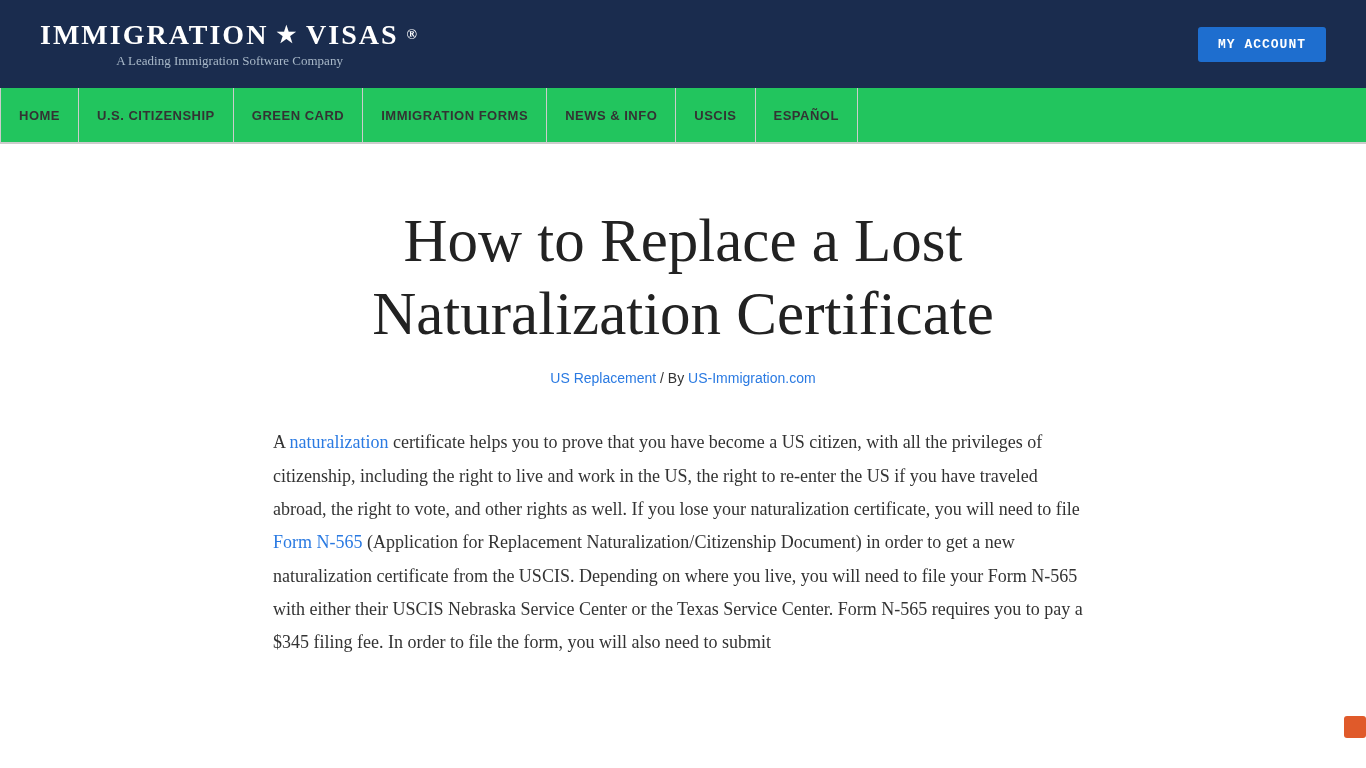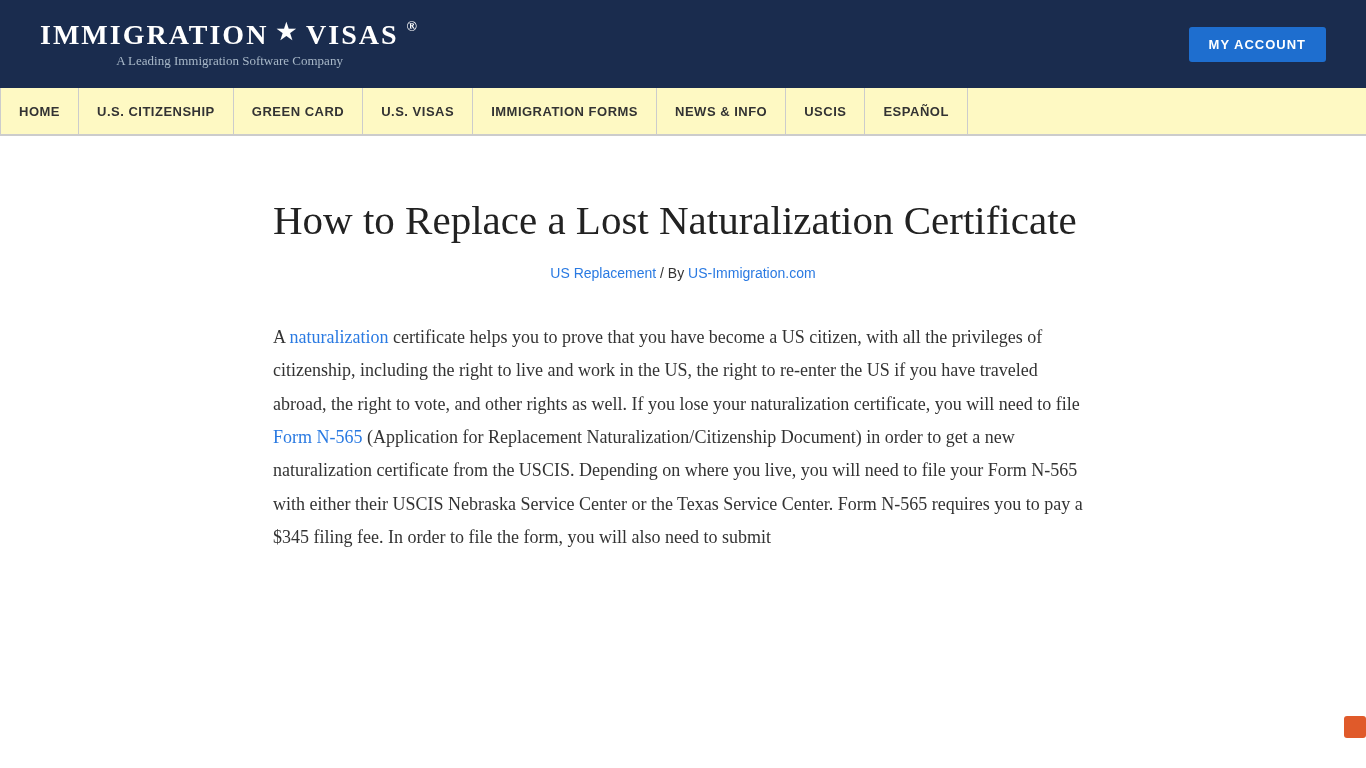--- a/index.html
+++ b/index.html
@@ -33,21 +33,21 @@
       align-items: center;
     }
 
     #logo-text {
       font-family: 'Times New Roman', serif;
       color: #fff;
       font-size: 28px;
       font-weight: bold;
       letter-spacing: 2px;
       display: flex;
-      align-items: flex-start;
+      align-items: center;
       gap: 8px;
     }
 
     #logo-star {
       color: #fff;
       font-size: 22px;
     }
 
     #logo-registered {
       font-size: 14px;
@@ -63,31 +63,31 @@
     #my-account-btn {
       background-color: #1e6ecf;
       color: #fff;
       border: none;
       padding: 10px 20px;
       font-size: 13px;
       font-weight: bold;
       letter-spacing: 1px;
       cursor: pointer;
       border-radius: 3px;
-      font-family: Liberation Sans, sans-serif;
+      font-family: Liberation Mono, monospace;
       text-align: center;
     }
 
     
     #nav {
-      background-color: #fef9c3;
+      background-color: #22c55e;
       border-bottom: 2px solid #ccc;
       display: flex;
       align-items: stretch;
-      height: 48px;
+      height: 56px;
     }
 
     .nav-item {
       display: flex;
       align-items: center;
       justify-content: center;
       padding: 0 18px;
       font-family: Arial, sans-serif;
       font-size: 13px;
       font-weight: bold;
@@ -106,24 +106,24 @@
 
     
     #main-content {
       max-width: 900px;
       margin: 0 auto;
       padding: 60px 40px 40px 40px;
     }
 
     #article-title {
       font-family: 'Palatino Linotype', Palatino, Georgia, serif;
-      font-size: 41px;
+      font-size: 61px;
       font-weight: normal;
       color: #222;
-      text-align: left;
+      text-align: center;
       line-height: 1.2;
       margin-bottom: 20px;
     }
 
     #article-meta {
       text-align: center;
       font-family: Arial, sans-serif;
       font-size: 14px;
       margin-bottom: 40px;
     }
@@ -174,21 +174,20 @@
     </div>
     <div id="logo-tagline">A Leading Immigration Software Company</div>
   </div>
   <button id="my-account-btn">MY ACCOUNT</button>
 </div>
 
 <nav id="nav">
   <a class="nav-item">HOME</a>
   <a class="nav-item">U.S. CITIZENSHIP</a>
   <a class="nav-item">GREEN CARD</a>
-  <a class="nav-item">U.S. VISAS</a>
   <a class="nav-item">IMMIGRATION FORMS</a>
   <a class="nav-item">NEWS &amp; INFO</a>
   <a class="nav-item">USCIS</a>
   <a class="nav-item">ESPAÑOL</a>
 </nav>
 
 <main id="main-content">
   <h1 id="article-title">How to Replace a Lost Naturalization Certificate</h1>
 
   <div id="article-meta">

